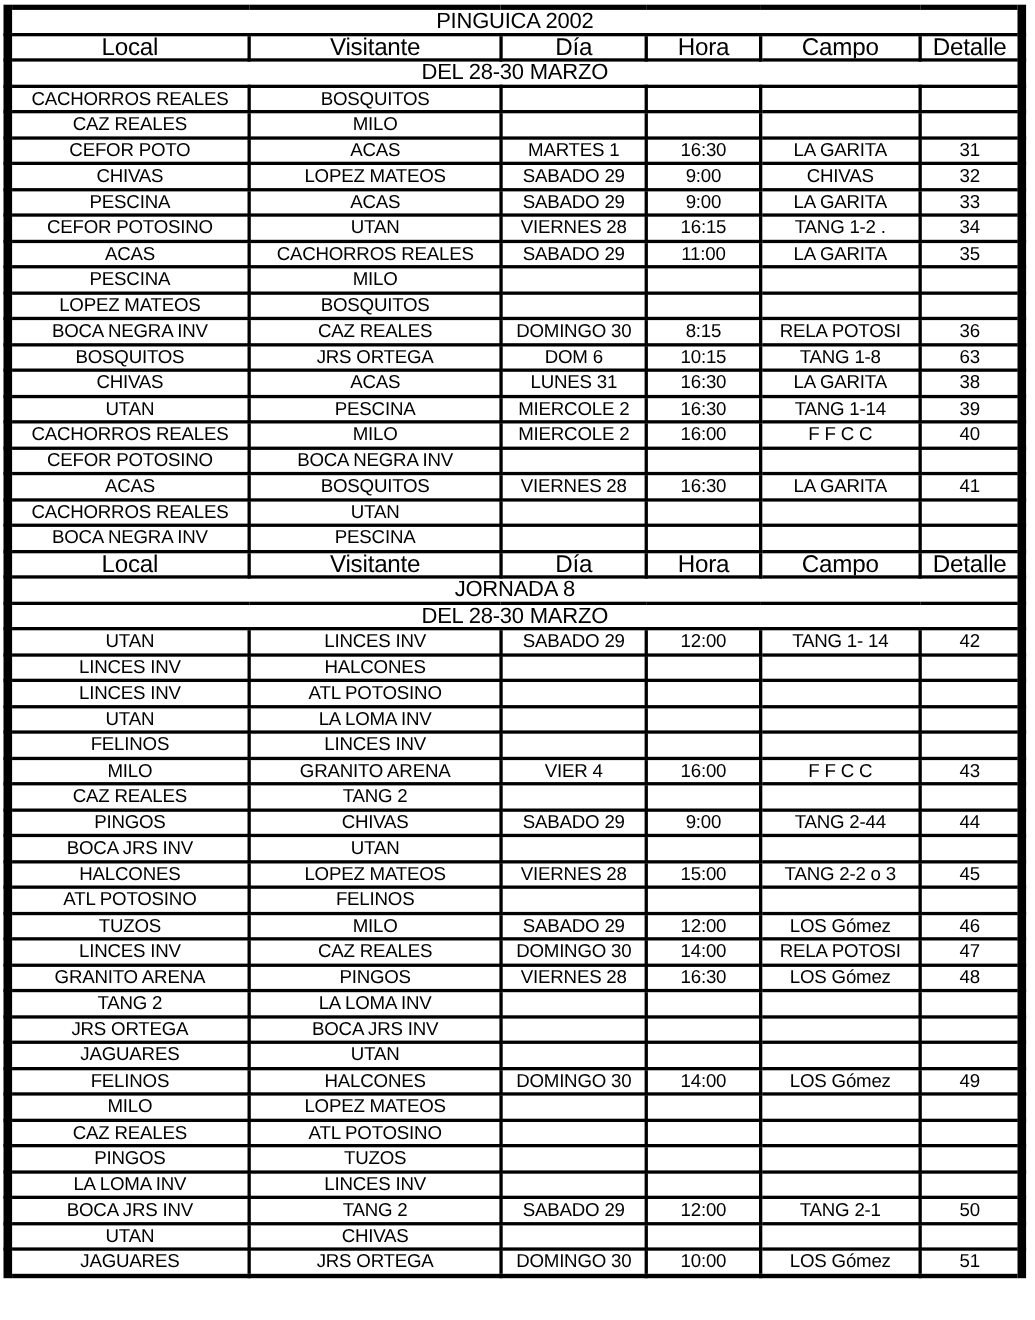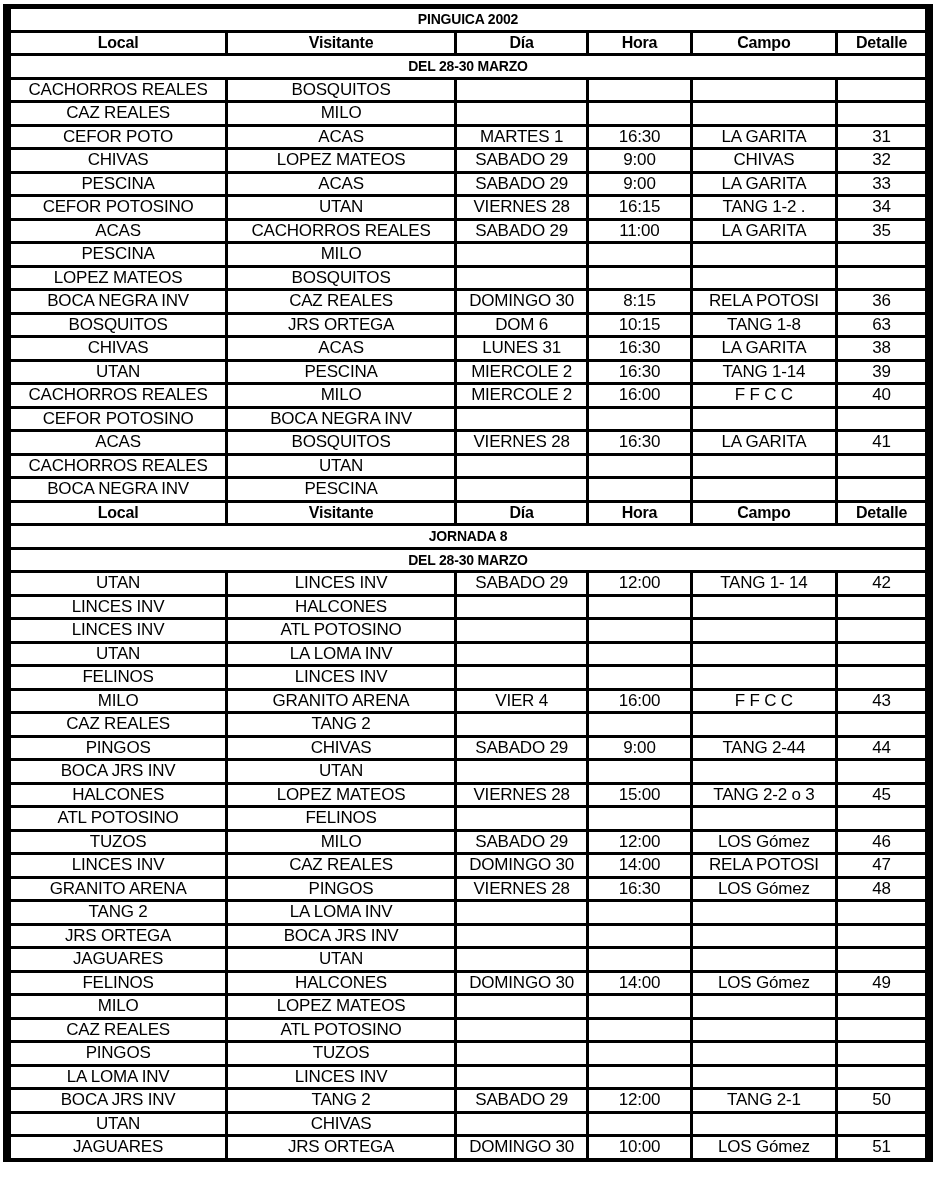--- a/index.html
+++ b/index.html
@@ -37,27 +37,27 @@
     font-size: 17px;
     line-height: 20px;
     color: #000;
     white-space: nowrap;
     overflow: hidden;
     letter-spacing: -0.2px;
   }
   tr.section-title-row td,
   tr.jornada-row td,
   tr.dates-row td {
-    font-weight: bold;
-    font-size: 14px;
+    font-weight: normal;
+    font-size: 20px;
     margin-top: 38px;
   }
   tr.column-header-row td {
-    font-weight: bold;
-    font-size: 16px;
+    font-weight: normal;
+    font-size: 22px;
   }
 </style>
 </head>
 <body>
 
 <div class="sheet">
   <table class="schedule">
     <colgroup>
       <col style="width:219px">
       <col style="width:228px">

